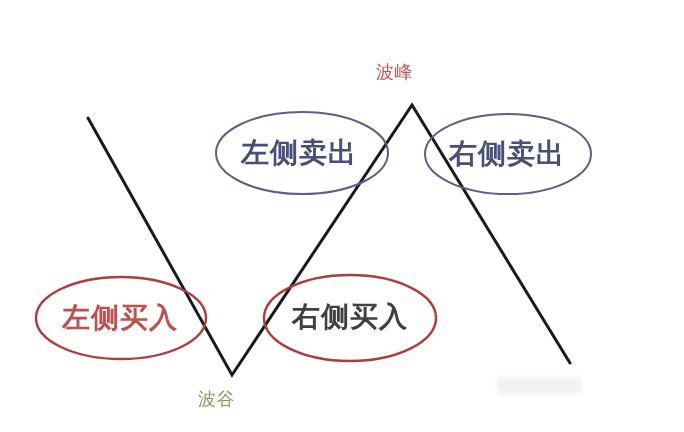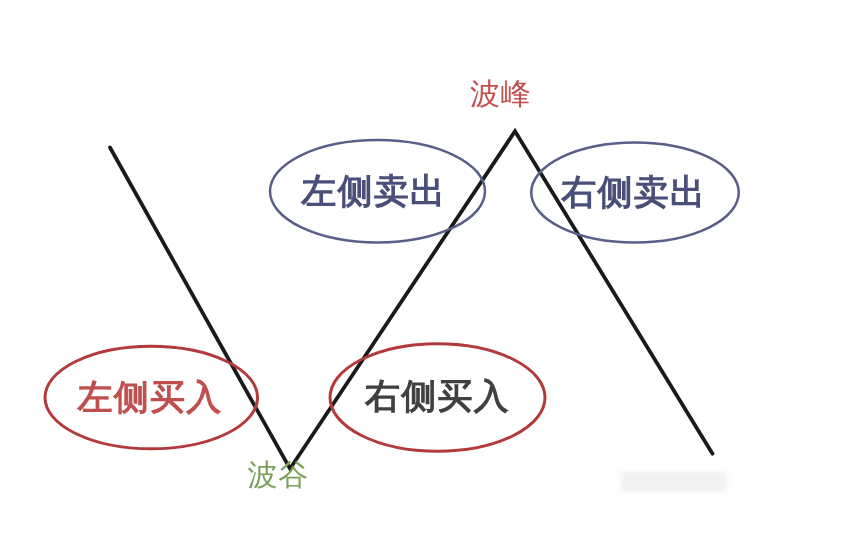--- a/index.html
+++ b/index.html
@@ -23,35 +23,35 @@
     height: 432px;
   }
   .label {
     position: absolute;
     white-space: nowrap;
     line-height: 1;
     letter-spacing: 0.5px;
     user-select: none;
   }
   .vertex-label {
-    font-size: 24px;
+    font-size: 18px;
     font-weight: 500;
   }
   .ellipse-label {
     font-size: 28px;
     font-weight: 600;
     letter-spacing: 1px;
   }
   #label-peak {
     left: 376px;
     top: 63px;
   }
   #label-trough {
     left: 198px;
-    top: 368px;
+    top: 390px;
     text-align: right;
   }
   #label-sell-left {
     left: 241px;
     top: 139px;
   }
   #label-sell-right {
     left: 449px;
     top: 140px;
   }

